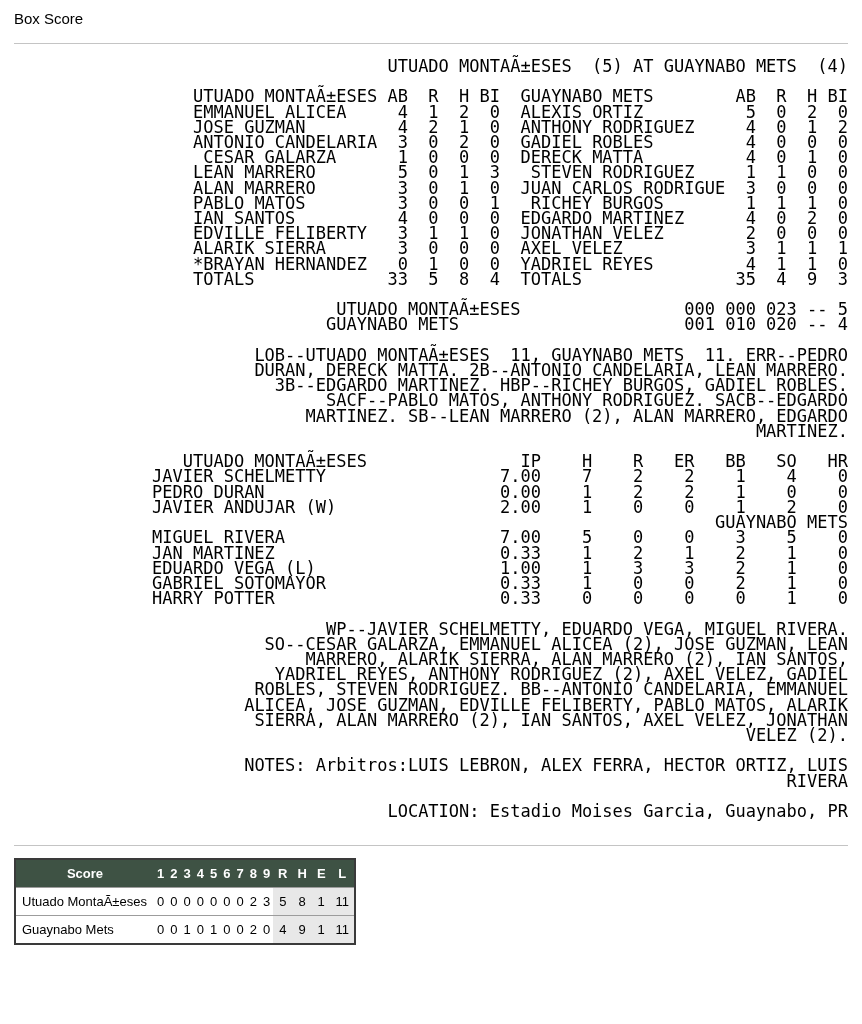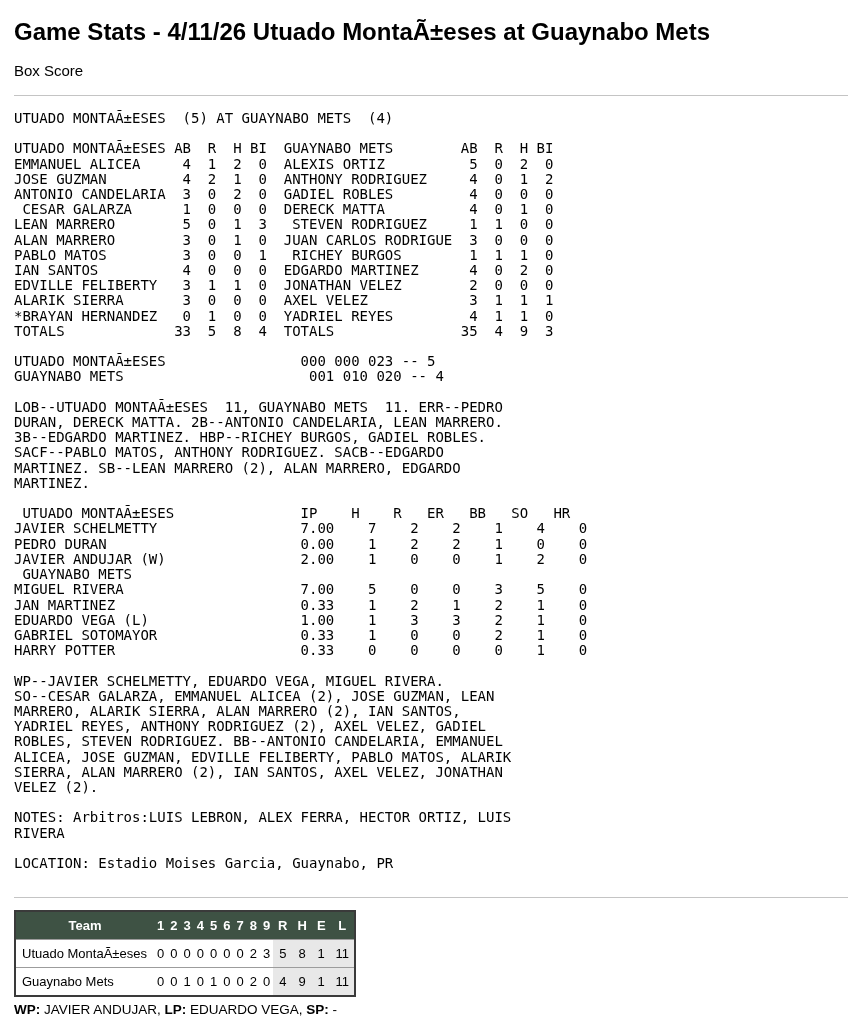--- a/index.html
+++ b/index.html
@@ -29,24 +29,25 @@
   hr.divider {
     border: none;
     border-top: 1px solid #c4c4c4;
     margin: 0;
   }
   hr.divider.bottom {
     margin-top: 26px;
   }
   pre.report {
     font-family: "DejaVu Sans Mono", monospace;
-    font-size: 14px;
+    font-size: 17px;
     line-height: 15.2px;
     margin: 15px 0 0 0;
     white-space: pre;
+    text-align: right;
   }
   table.scoreboard {
     border-collapse: collapse;
     margin-top: 12px;
     font-size: 13px;
     border: 2px solid #3a3a3a;
   }
   table.scoreboard th {
     background: var(--sb-header-bg, #3e5244);
     color: var(--sb-header-text, #ffffff);
@@ -70,21 +71,20 @@
   }
   .pitchers-line {
     font-size: 13.5px;
     margin-top: 5px;
   }
 </style>
 </head>
 <body>
 
 <div class="page">
-  <h1 class="page-title">Game Stats - 4/11/26 Utuado MontaÃ±eses at Guaynabo Mets</h1>
   <h2 class="section-heading">Box Score</h2>
   <hr class="divider">
 
   <pre class="report">UTUADO MONTAÃ±ESES  (5) AT GUAYNABO METS  (4)
 
 UTUADO MONTAÃ±ESES AB  R  H BI  GUAYNABO METS        AB  R  H BI
 EMMANUEL ALICEA     4  1  2  0  ALEXIS ORTIZ          5  0  2  0
 JOSE GUZMAN         4  2  1  0  ANTHONY RODRIGUEZ     4  0  1  2
 ANTONIO CANDELARIA  3  0  2  0  GADIEL ROBLES         4  0  0  0
  CESAR GALARZA      1  0  0  0  DERECK MATTA          4  0  1  0
@@ -130,21 +130,21 @@
 NOTES: Arbitros:LUIS LEBRON, ALEX FERRA, HECTOR ORTIZ, LUIS
 RIVERA
 
 LOCATION: Estadio Moises Garcia, Guaynabo, PR</pre>
 
   <hr class="divider bottom">
 
   <table class="scoreboard">
     <thead>
       <tr>
-          <th class="team-col">Team</th>
+          <th class="team-col">Score</th>
           <th class="inning-col">1</th>
           <th class="inning-col">2</th>
           <th class="inning-col">3</th>
           <th class="inning-col">4</th>
           <th class="inning-col">5</th>
           <th class="inning-col">6</th>
           <th class="inning-col">7</th>
           <th class="inning-col">8</th>
           <th class="inning-col">9</th>
           <th class="total-col">R</th>
@@ -182,14 +182,13 @@
           <td class="inning-cell">2</td>
           <td class="inning-cell">0</td>
           <td class="total-cell">4</td>
           <td class="total-cell">9</td>
           <td class="total-cell">1</td>
           <td class="total-cell">11</td>
         </tr>
       </tbody>
   </table>
 
-  <div class="pitchers-line"><b class="">WP:</b> JAVIER ANDUJAR, <b class="">LP:</b> EDUARDO VEGA, <b class="">SP:</b> -</div>
 </div>
 
 </body></html>

